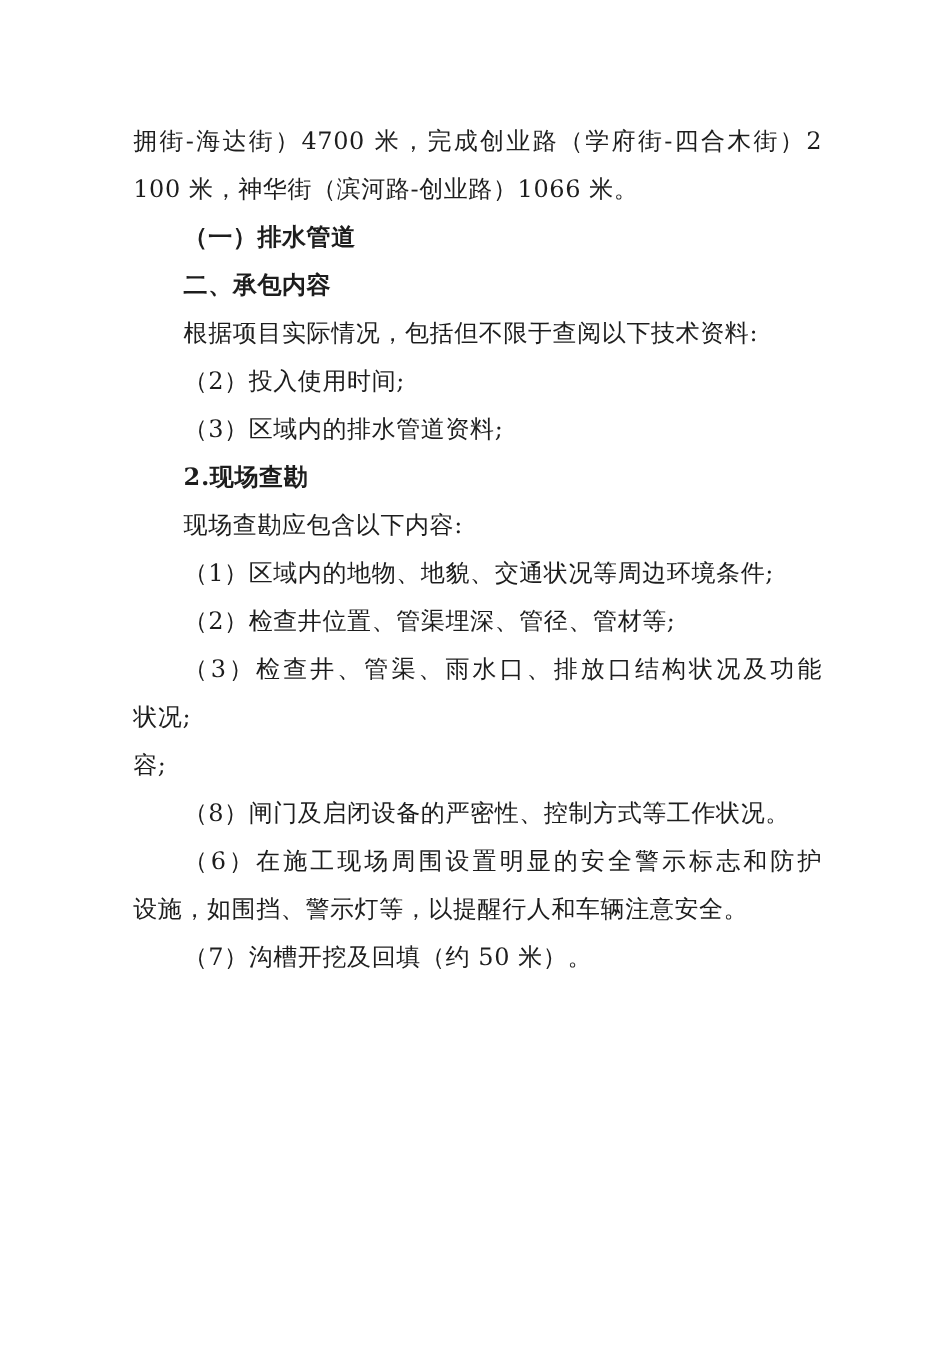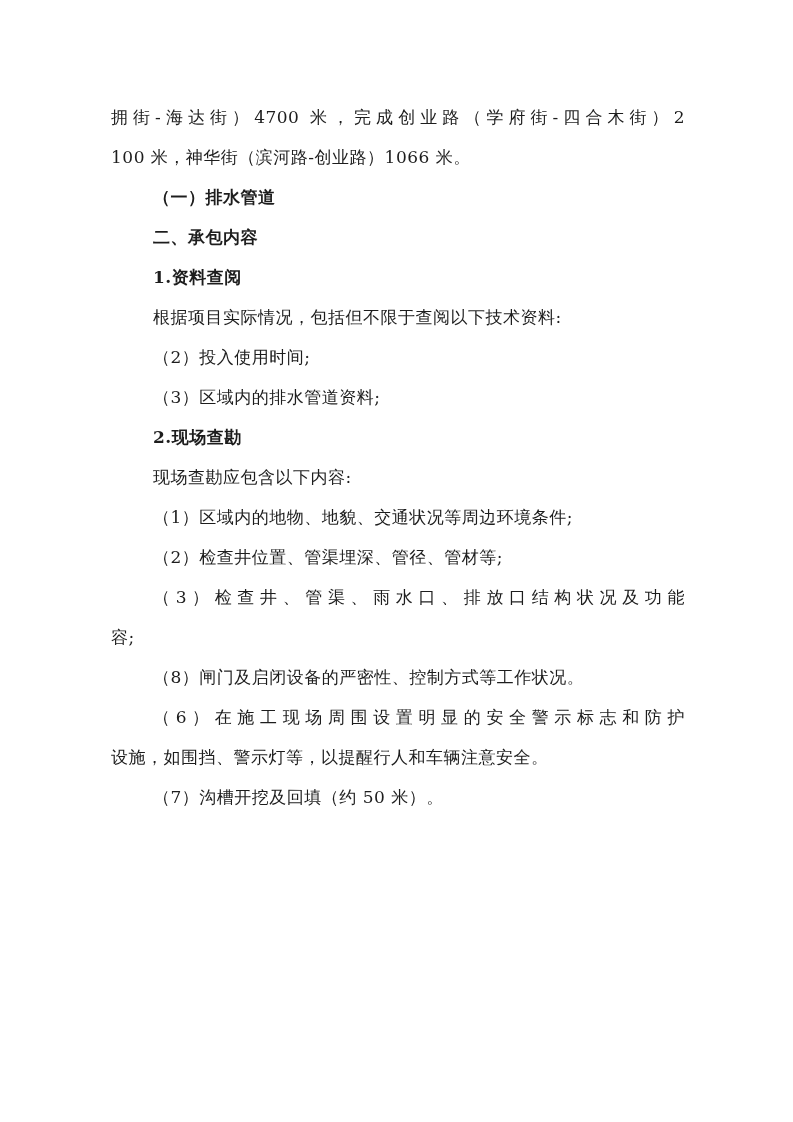--- a/index.html
+++ b/index.html
@@ -18,21 +18,21 @@
   }
   .content {
     position: absolute;
     left: 111px;
     top: 97px;
     width: 574px;
   }
   .line {
     height: 40px;
     line-height: 40px;
-    font-size: 17px;
+    font-size: 20px;
     letter-spacing: 0.5px;
     white-space: nowrap;
     text-align: left;
   }
   .line.indent {
     text-indent: 42px;
   }
   .line.bold {
     font-weight: bold;
   }
@@ -45,28 +45,28 @@
 </style>
 </head>
 <body>
 
 <div class="page" style="background: rgb(255, 255, 255); color: rgb(29, 29, 29);">
   <div class="content" id="content">
       <div class="line stretch">拥街-海达街）4700 米，完成创业路（学府街-四合木街）2</div>
       <div class="line">100 米，神华街（滨河路-创业路）1066 米。</div>
       <div class="line indent bold">（一）排水管道</div>
       <div class="line indent bold">二、承包内容</div>
-      <div class="line indent bold">1.资料查阅</div>
       <div class="line indent">根据项目实际情况，包括但不限于查阅以下技术资料:</div>
       <div class="line indent">（2）投入使用时间;</div>
       <div class="line indent">（3）区域内的排水管道资料;</div>
       <div class="line indent bold">2.现场查勘</div>
       <div class="line indent">现场查勘应包含以下内容:</div>
       <div class="line indent">（1）区域内的地物、地貌、交通状况等周边环境条件;</div>
       <div class="line indent">（2）检查井位置、管渠埋深、管径、管材等;</div>
       <div class="line indent stretch">（3）检查井、管渠、雨水口、排放口结构状况及功能</div>
+      <div class="line">状况;</div>
       <div class="line">容;</div>
       <div class="line indent">（8）闸门及启闭设备的严密性、控制方式等工作状况。</div>
       <div class="line indent stretch">（6）在施工现场周围设置明显的安全警示标志和防护</div>
       <div class="line">设施，如围挡、警示灯等，以提醒行人和车辆注意安全。</div>
       <div class="line indent">（7）沟槽开挖及回填（约 50 米）。</div>
     </div>
 </div>
 
 </body></html>

